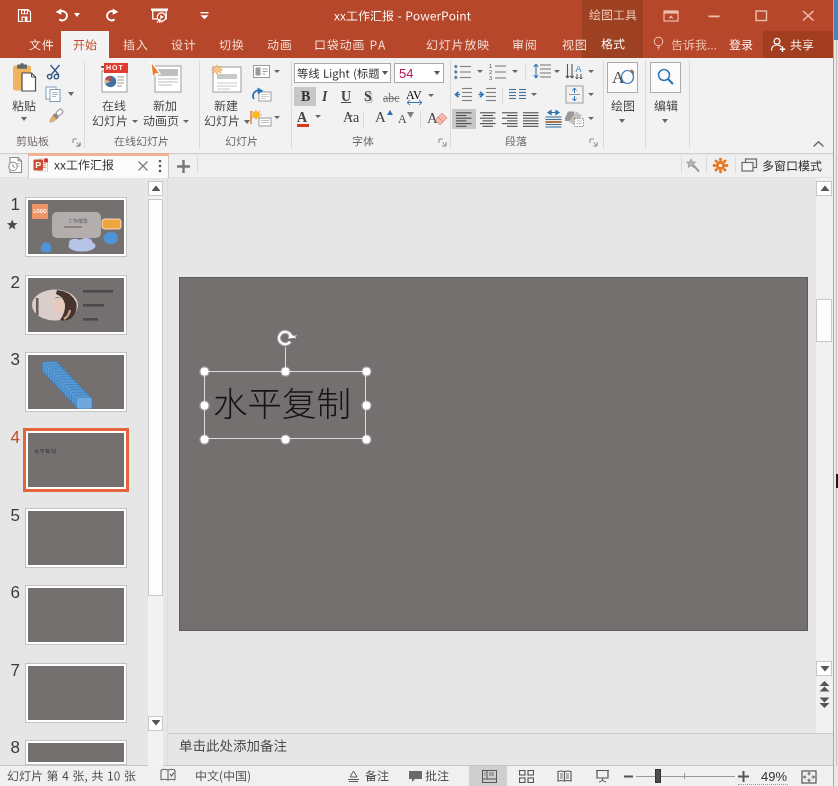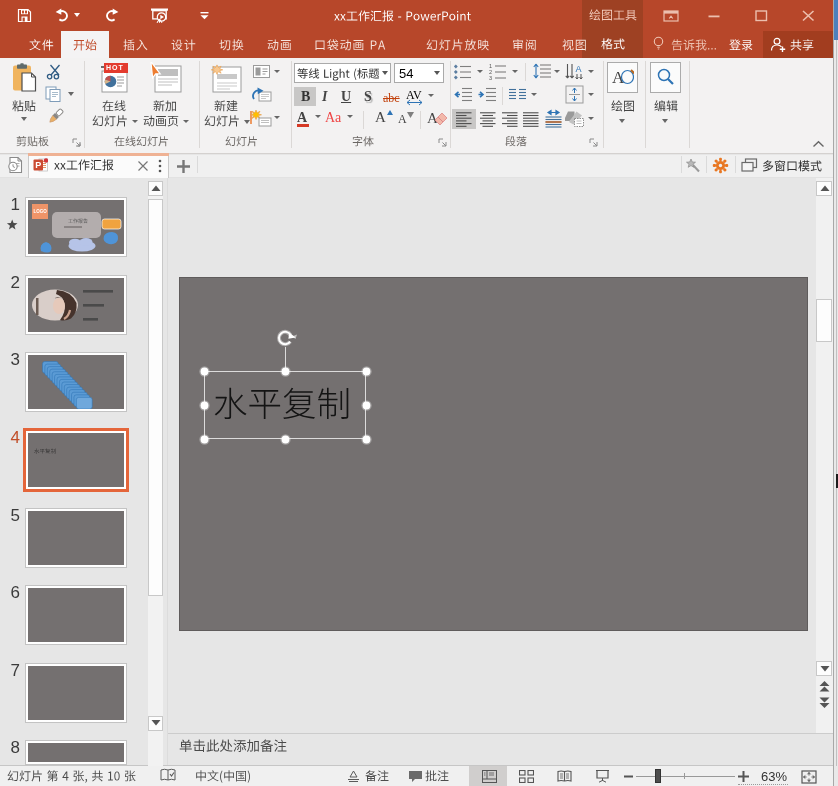--- a/index.html
+++ b/index.html
@@ -262,37 +262,37 @@
 <div style="position:absolute;left:274px;top:116px;width:0;height:0;border-left:3px solid transparent;border-right:3px solid transparent;border-top:3.5px solid #666"></div>
 <svg style="position:absolute;left:224.5px;top:134.6px;" width="35" height="14">
     <path transform="translate(0,10.4)" fill="#6a6663" d="M5.2 -8.2V-7.4H9.3C9.2 -2.6 9.1 -0.8 8.7 -0.5C8.6 -0.3 8.4 -0.3 8.2 -0.3C8.0 -0.3 7.3 -0.3 6.5 -0.3C6.7 -0.1 6.8 0.2 6.8 0.5C7.5 0.5 8.2 0.5 8.5 0.5C8.9 0.5 9.2 0.4 9.4 0.0C9.9 -0.5 10.0 -2.4 10.2 -7.7C10.2 -7.8 10.2 -8.2 10.2 -8.2ZM0.9 0.0C1.2 -0.1 1.6 -0.2 4.9 -0.8C5.1 -0.4 5.2 0.1 5.3 0.4L6.0 0.1C5.8 -0.8 5.2 -2.1 4.7 -3.2L4.0 -2.9C4.2 -2.5 4.4 -2.0 4.6 -1.5L2.1 -1.1C3.2 -2.5 4.4 -4.3 5.3 -6.1L4.5 -6.5C4.3 -6.1 4.1 -5.6 3.8 -5.2L1.8 -5.1C2.5 -6.1 3.2 -7.5 3.8 -8.9L3.0 -9.2C2.4 -7.7 1.6 -6.1 1.3 -5.7C1.0 -5.3 0.8 -5.0 0.6 -4.9C0.7 -4.7 0.8 -4.3 0.9 -4.1C1.1 -4.2 1.4 -4.3 3.4 -4.4C2.7 -3.2 1.9 -2.1 1.6 -1.8C1.2 -1.2 0.9 -0.9 0.6 -0.8C0.8 -0.6 0.9 -0.2 0.9 0.0Z M12.1 -7.0C12.0 -6.1 11.9 -5.0 11.6 -4.3L12.3 -4.0C12.5 -4.8 12.7 -6.0 12.7 -6.9ZM15.2 -7.2C15.0 -6.5 14.7 -5.5 14.4 -4.9L14.9 -4.6C15.2 -5.2 15.6 -6.1 15.9 -6.9ZM13.4 -9.2V-5.7C13.4 -3.6 13.2 -1.4 11.5 0.3C11.7 0.4 11.9 0.7 12.1 0.9C13.0 -0.0 13.6 -1.1 13.9 -2.2C14.3 -1.7 15.0 -0.9 15.3 -0.5L15.8 -1.2C15.6 -1.5 14.4 -2.7 14.0 -3.0C14.2 -3.9 14.2 -4.8 14.2 -5.7V-9.2ZM15.9 -8.3V-7.5H18.8V-0.3C18.8 -0.1 18.7 -0.1 18.5 -0.1C18.2 -0.0 17.4 -0.0 16.6 -0.1C16.8 0.2 16.9 0.6 17.0 0.8C18.0 0.8 18.7 0.8 19.1 0.7C19.5 0.5 19.6 0.2 19.6 -0.3V-7.5H21.6V-8.3Z M24.0 -9.0V-5.3C24.0 -3.3 23.8 -1.3 22.4 0.3C22.6 0.4 22.9 0.7 23.1 0.9C24.1 -0.2 24.5 -1.6 24.7 -2.9H29.3V0.9H30.2V-3.8H24.8C24.8 -4.3 24.8 -4.8 24.8 -5.3V-5.5H31.9V-6.4H28.8V-9.2H28.0V-6.4H24.8V-9.0Z"></path>
   </svg>
 <div style="position:absolute;left:294px;top:63px;width:97px;height:20px;background:#fff;border:1px solid #aaa"></div>
 <svg style="position:absolute;left:297.0px;top:67.3px;" width="85" height="15">
     <path transform="translate(0,10.7)" fill="#333" d="M6.5 -9.5C6.2 -8.6 5.6 -7.7 4.9 -7.1L5.2 -6.9V-6.1H1.7V-5.4H5.2V-4.4H0.5V-3.6H7.5V-2.7H0.9V-1.9H7.5V-0.1C7.5 0.0 7.5 0.1 7.3 0.1C7.1 0.1 6.4 0.1 5.6 0.1C5.7 0.3 5.9 0.7 5.9 0.9C6.9 0.9 7.5 0.9 7.9 0.8C8.3 0.6 8.4 0.4 8.4 -0.1V-1.9H10.5V-2.7H8.4V-3.6H10.8V-4.4H6.1V-5.4H9.7V-6.1H6.1V-6.9H5.9C6.1 -7.2 6.4 -7.5 6.6 -7.8H7.4C7.7 -7.4 8.0 -6.8 8.2 -6.5L8.9 -6.8C8.8 -7.1 8.5 -7.5 8.3 -7.8H10.7V-8.5H7.0C7.1 -8.8 7.2 -9.1 7.3 -9.4ZM2.5 -1.4C3.3 -0.9 4.1 -0.2 4.4 0.3L5.1 -0.2C4.7 -0.7 3.9 -1.4 3.1 -1.9ZM2.1 -9.5C1.7 -8.5 1.1 -7.6 0.4 -6.9C0.6 -6.8 0.9 -6.6 1.1 -6.4C1.5 -6.8 1.8 -7.3 2.2 -7.8H2.6C2.8 -7.4 3.0 -6.9 3.1 -6.5L3.9 -6.8C3.8 -7.1 3.6 -7.5 3.5 -7.8H5.5V-8.5H2.6C2.7 -8.8 2.8 -9.1 2.9 -9.3Z M11.9 -0.6 12.1 0.2C13.1 -0.1 14.5 -0.5 15.8 -0.9L15.7 -1.6C14.3 -1.2 12.8 -0.8 11.9 -0.6ZM19.3 -8.8C19.8 -8.5 20.5 -8.1 20.9 -7.8L21.4 -8.3C21.0 -8.6 20.3 -9.0 19.8 -9.3ZM12.1 -4.8C12.3 -4.9 12.5 -4.9 13.9 -5.1C13.4 -4.4 13.0 -3.8 12.8 -3.6C12.4 -3.2 12.2 -2.9 11.9 -2.8C12.0 -2.6 12.1 -2.2 12.2 -2.1C12.4 -2.2 12.8 -2.3 15.6 -2.9C15.6 -3.1 15.6 -3.4 15.6 -3.6L13.4 -3.2C14.2 -4.2 15.1 -5.4 15.8 -6.7L15.1 -7.1C14.9 -6.7 14.7 -6.3 14.4 -5.9L13.0 -5.7C13.7 -6.7 14.3 -7.9 14.8 -9.1L14.0 -9.5C13.5 -8.1 12.7 -6.7 12.5 -6.3C12.2 -5.9 12.0 -5.6 11.8 -5.6C11.9 -5.4 12.1 -4.9 12.1 -4.8ZM21.3 -3.9C20.9 -3.2 20.3 -2.6 19.5 -2.0C19.3 -2.6 19.2 -3.3 19.1 -4.1L22.0 -4.7L21.8 -5.4L19.0 -4.9C18.9 -5.4 18.9 -5.9 18.8 -6.4L21.6 -6.8L21.5 -7.6L18.8 -7.2C18.7 -7.9 18.7 -8.7 18.7 -9.5H17.9C17.9 -8.7 17.9 -7.8 18.0 -7.0L16.2 -6.8L16.3 -6.0L18.0 -6.3C18.1 -5.8 18.1 -5.2 18.2 -4.8L16.0 -4.4L16.1 -3.6L18.3 -4.0C18.4 -3.1 18.6 -2.2 18.8 -1.5C17.9 -0.9 16.8 -0.4 15.6 0.0C15.8 0.2 16.0 0.5 16.1 0.7C17.2 0.3 18.2 -0.2 19.1 -0.7C19.6 0.3 20.2 0.9 21.0 0.9C21.8 0.9 22.0 0.5 22.2 -0.8C22.0 -0.8 21.7 -1.0 21.5 -1.2C21.5 -0.2 21.4 0.0 21.1 0.0C20.6 0.0 20.2 -0.4 19.8 -1.2C20.7 -1.9 21.5 -2.7 22.0 -3.6Z M27.1 0.0H31.8V-0.9H28.2V-8.3H27.1Z M33.2 0.0H34.2V-6.1H33.2ZM33.7 -7.4C34.1 -7.4 34.4 -7.7 34.4 -8.1C34.4 -8.5 34.1 -8.8 33.7 -8.8C33.3 -8.8 33.0 -8.5 33.0 -8.1C33.0 -7.7 33.3 -7.4 33.7 -7.4Z M38.3 2.8C40.2 2.8 41.4 1.8 41.4 0.7C41.4 -0.3 40.7 -0.8 39.3 -0.8H38.1C37.3 -0.8 37.0 -1.0 37.0 -1.4C37.0 -1.8 37.2 -2.0 37.4 -2.2C37.7 -2.0 38.0 -1.9 38.3 -1.9C39.6 -1.9 40.6 -2.8 40.6 -4.1C40.6 -4.6 40.4 -5.1 40.1 -5.3H41.3V-6.1H39.2C39.0 -6.2 38.7 -6.3 38.3 -6.3C37.1 -6.3 36.0 -5.4 36.0 -4.1C36.0 -3.4 36.4 -2.8 36.8 -2.5V-2.4C36.5 -2.2 36.2 -1.8 36.2 -1.3C36.2 -0.8 36.4 -0.5 36.7 -0.3V-0.2C36.1 0.1 35.8 0.7 35.8 1.2C35.8 2.2 36.8 2.8 38.3 2.8ZM38.3 -2.6C37.6 -2.6 37.0 -3.2 37.0 -4.1C37.0 -5.0 37.6 -5.5 38.3 -5.5C39.1 -5.5 39.6 -5.0 39.6 -4.1C39.6 -3.2 39.0 -2.6 38.3 -2.6ZM38.5 2.1C37.4 2.1 36.7 1.7 36.7 1.0C36.7 0.7 36.9 0.3 37.3 0.0C37.6 0.1 37.9 0.1 38.1 0.1H39.2C40.0 0.1 40.4 0.3 40.4 0.9C40.4 1.5 39.7 2.1 38.5 2.1Z M42.6 0.0H43.7V-4.5C44.3 -5.1 44.7 -5.4 45.4 -5.4C46.2 -5.4 46.5 -4.9 46.5 -3.8V0.0H47.6V-3.9C47.6 -5.4 47.0 -6.3 45.7 -6.3C44.8 -6.3 44.2 -5.8 43.6 -5.3L43.7 -6.5V-9.0H42.6Z M51.4 0.1C51.8 0.1 52.2 0.0 52.6 -0.1L52.4 -0.9C52.2 -0.8 51.9 -0.7 51.7 -0.7C51.0 -0.7 50.7 -1.1 50.7 -1.9V-5.3H52.4V-6.1H50.7V-7.9H49.9L49.7 -6.1L48.8 -6.1V-5.3H49.7V-1.9C49.7 -0.7 50.1 0.1 51.4 0.1Z M58.8 2.2 59.4 1.9C58.5 0.3 58.0 -1.6 58.0 -3.5C58.0 -5.4 58.5 -7.3 59.4 -8.9L58.8 -9.2C57.8 -7.5 57.2 -5.7 57.2 -3.5C57.2 -1.3 57.8 0.5 58.8 2.2Z M65.2 -8.6V-7.8H70.1V-8.6ZM68.7 -3.7C69.3 -2.5 69.8 -1.1 70.0 -0.2L70.7 -0.5C70.6 -1.4 70.0 -2.8 69.5 -3.9ZM65.5 -3.9C65.2 -2.7 64.7 -1.5 64.0 -0.6C64.2 -0.6 64.6 -0.3 64.7 -0.2C65.3 -1.1 65.9 -2.4 66.3 -3.7ZM64.7 -5.9V-5.1H67.1V-0.2C67.1 -0.1 67.1 -0.0 66.9 0.0C66.8 0.0 66.2 0.0 65.6 -0.0C65.8 0.2 65.9 0.6 65.9 0.9C66.7 0.9 67.2 0.8 67.6 0.7C67.9 0.6 68.0 0.3 68.0 -0.2V-5.1H70.7V-5.9ZM62.2 -9.5V-7.1H60.5V-6.3H62.0C61.7 -4.9 60.9 -3.3 60.2 -2.4C60.4 -2.2 60.6 -1.9 60.7 -1.6C61.2 -2.4 61.8 -3.5 62.2 -4.8V0.9H63.1V-5.0C63.4 -4.5 63.9 -3.8 64.1 -3.4L64.6 -4.1C64.4 -4.4 63.4 -5.6 63.1 -6.0V-6.3H64.5V-7.1H63.1V-9.5Z M73.2 -6.9H75.5V-6.1H73.2ZM73.2 -8.4H75.5V-7.5H73.2ZM72.5 -9.0V-5.5H76.3V-9.0ZM79.1 -6.0C79.0 -3.1 78.8 -1.6 76.4 -0.9C76.6 -0.7 76.7 -0.5 76.8 -0.3C79.4 -1.2 79.7 -2.8 79.8 -6.0ZM79.5 -2.1C80.2 -1.6 81.1 -0.8 81.5 -0.4L82.0 -0.9C81.6 -1.4 80.7 -2.1 80.0 -2.6ZM72.6 -3.4C72.6 -1.8 72.4 -0.4 71.6 0.5C71.8 0.6 72.1 0.8 72.2 0.9C72.6 0.3 72.9 -0.3 73.1 -1.1C74.1 0.4 75.8 0.7 78.2 0.7H81.8C81.9 0.4 82.0 0.1 82.1 -0.1C81.5 -0.0 78.7 -0.0 78.2 -0.0C76.8 -0.1 75.7 -0.1 74.8 -0.5V-2.1H76.7V-2.8H74.8V-4.0H76.9V-4.6H71.8V-4.0H74.1V-0.9C73.7 -1.2 73.5 -1.5 73.2 -2.0C73.3 -2.4 73.3 -2.9 73.4 -3.4ZM77.3 -7.2V-2.4H78.0V-6.5H80.7V-2.5H81.5V-7.2H79.4C79.5 -7.5 79.6 -7.9 79.8 -8.3H82.0V-9.0H76.9V-8.3H78.9C78.8 -7.9 78.7 -7.5 78.6 -7.2Z"></path>
   </svg>
 <div style="position:absolute;left:382px;top:71px;width:0;height:0;border-left:3.5px solid transparent;border-right:3.5px solid transparent;border-top:4px solid #555"></div>
 <div style="position:absolute;left:394px;top:63px;width:50px;height:20px;background:#fff;border:1px solid #aaa"></div>
-<div style="position:absolute;left:399px;top:66px;font:13px 'Liberation Sans',sans-serif;color:#000000">54</div>
+<div style="position:absolute;left:399px;top:66px;font:13px 'Liberation Sans',sans-serif;color:#be185d">54</div>
 <div style="position:absolute;left:434px;top:71px;width:0;height:0;border-left:3.5px solid transparent;border-right:3.5px solid transparent;border-top:4px solid #555"></div>
 <div style="position:absolute;left:294px;top:87px;width:22px;height:19px;background:#c8c7c6"></div>
 <div style="position:absolute;left:301px;top:89px;font:bold 14px 'Liberation Serif',serif;color:#333">B</div>
 <div style="position:absolute;left:322px;top:89px;font:italic bold 14px 'Liberation Serif',serif;color:#444">I</div>
 <div style="position:absolute;left:341px;top:89px;font:14px 'Liberation Serif',serif;color:#444;text-decoration:underline;font-weight:bold">U</div>
 <div style="position:absolute;left:364px;top:89px;font:bold 14px 'Liberation Serif',serif;color:#444;text-shadow:1.5px 1.5px 1px #b5b5b5">S</div>
-<div style="position:absolute;left:383px;top:91px;font:12px 'Liberation Serif',serif;color:#c2410c;text-decoration:line-through">abc</div>
+<div style="position:absolute;left:383px;top:91px;font:12px 'Liberation Serif',serif;color:#737373;text-decoration:line-through">abc</div>
 <div style="position:absolute;left:406px;top:88px;font:12px 'Liberation Serif',serif;color:#000000">AV</div>
 <svg style="position:absolute;left:405px;top:99px;" width="20" height="7" viewBox="0 0 20 7">
     <path d="M2 3.5 H17 M2 3.5 L5 1 M2 3.5 L5 6 M17 3.5 L14 1 M17 3.5 L14 6" stroke="#2e74b5" fill="none" stroke-width="1"></path>
   </svg>
 <div style="position:absolute;left:428px;top:94px;width:0;height:0;border-left:3px solid transparent;border-right:3px solid transparent;border-top:3.5px solid #666"></div>
 <div style="position:absolute;left:297px;top:110px;font:bold 14px 'Liberation Serif',serif;color:#444">A</div>
 <div style="position:absolute;left:297px;top:124px;width:12px;height:3px;background:#d63a26"></div>
 <div style="position:absolute;left:315px;top:115px;width:0;height:0;border-left:3px solid transparent;border-right:3px solid transparent;border-top:3.5px solid #666"></div>
-<div style="position:absolute;left:325px;top:110px;font:14px 'Liberation Serif',serif;color:#ef4444">Aa</div>
+<div style="position:absolute;left:343px;top:110px;font:14px 'Liberation Serif',serif;color:#404040">Aa</div>
 <div style="position:absolute;left:347px;top:115px;width:0;height:0;border-left:3px solid transparent;border-right:3px solid transparent;border-top:3.5px solid #666"></div>
 <div style="position:absolute;left:362.5px;top:111px;width:1px;height:18px;background:#dbd8d6"></div>
 <div style="position:absolute;left:375px;top:109px;font:15px 'Liberation Serif',serif;color:#444">A</div>
 <svg style="position:absolute;left:387px;top:110px;" width="6" height="5" viewBox="0 0 6 5">
     <path d="M3 0 L6 5 L0 5 Z" fill="#2e74b5"></path>
   </svg>
 <div style="position:absolute;left:398px;top:112px;font:12px 'Liberation Serif',serif;color:#444">A</div>
 <svg style="position:absolute;left:407px;top:112px;" width="7" height="6" viewBox="0 0 7 6">
     <path d="M3.5 6 L7 0 L0 0 Z" fill="#7f7f7f"></path>
   </svg>
@@ -705,21 +705,21 @@
   </svg>
 <svg style="position:absolute;left:624px;top:774px;" width="10" height="5" viewBox="0 0 10 5">
     <rect x="0" y="1.5" width="9" height="2" fill="#555"></rect>
   </svg>
 <div style="position:absolute;left:636px;top:775.5px;width:99px;height:1px;background:#999"></div>
 <div style="position:absolute;left:684px;top:773px;width:1px;height:6px;background:#999"></div>
 <div style="position:absolute;left:655px;top:769px;width:6px;height:14px;background:#4d4d4d;border:1px solid #333"></div>
 <svg style="position:absolute;left:738px;top:771px;" width="11" height="11" viewBox="0 0 11 11">
     <path d="M4.5 0 h2 v4.5 H11 v2 H6.5 V11 h-2 V6.5 H0 v-2 h4.5 Z" fill="#555"></path>
   </svg>
-<div style="position:absolute;left:753px;top:769px;width:34px;text-align:right;font:13px 'Liberation Sans',sans-serif;color:#333">63%</div>
+<div style="position:absolute;left:753px;top:769px;width:34px;text-align:right;font:13px 'Liberation Sans',sans-serif;color:#333">49%</div>
 <div style="position:absolute;left:738px;top:784px;width:50px;height:1px;border-bottom:1px dotted #9a9a9a"></div>
 <svg style="position:absolute;left:801px;top:770px;" width="16" height="15" viewBox="0 0 16 15">
     <g fill="none" stroke="#555" stroke-width="1.2">
       <rect x="1" y="1" width="14" height="12"></rect>
     </g>
     <g stroke="#555" fill="#555">
       <path d="M8 2.5 v3 M8 2.5 l-1.5 1.8 M8 2.5 l1.5 1.8" stroke-width="1"></path>
       <path d="M8 11.5 v-3 M8 11.5 l-1.5 -1.8 M8 11.5 l1.5 -1.8" stroke-width="1"></path>
       <path d="M2.5 7 h3 M2.5 7 l1.8 -1.5 M2.5 7 l1.8 1.5" stroke-width="1"></path>
       <path d="M13.5 7 h-3 M13.5 7 l-1.8 -1.5 M13.5 7 l-1.8 1.5" stroke-width="1"></path>

